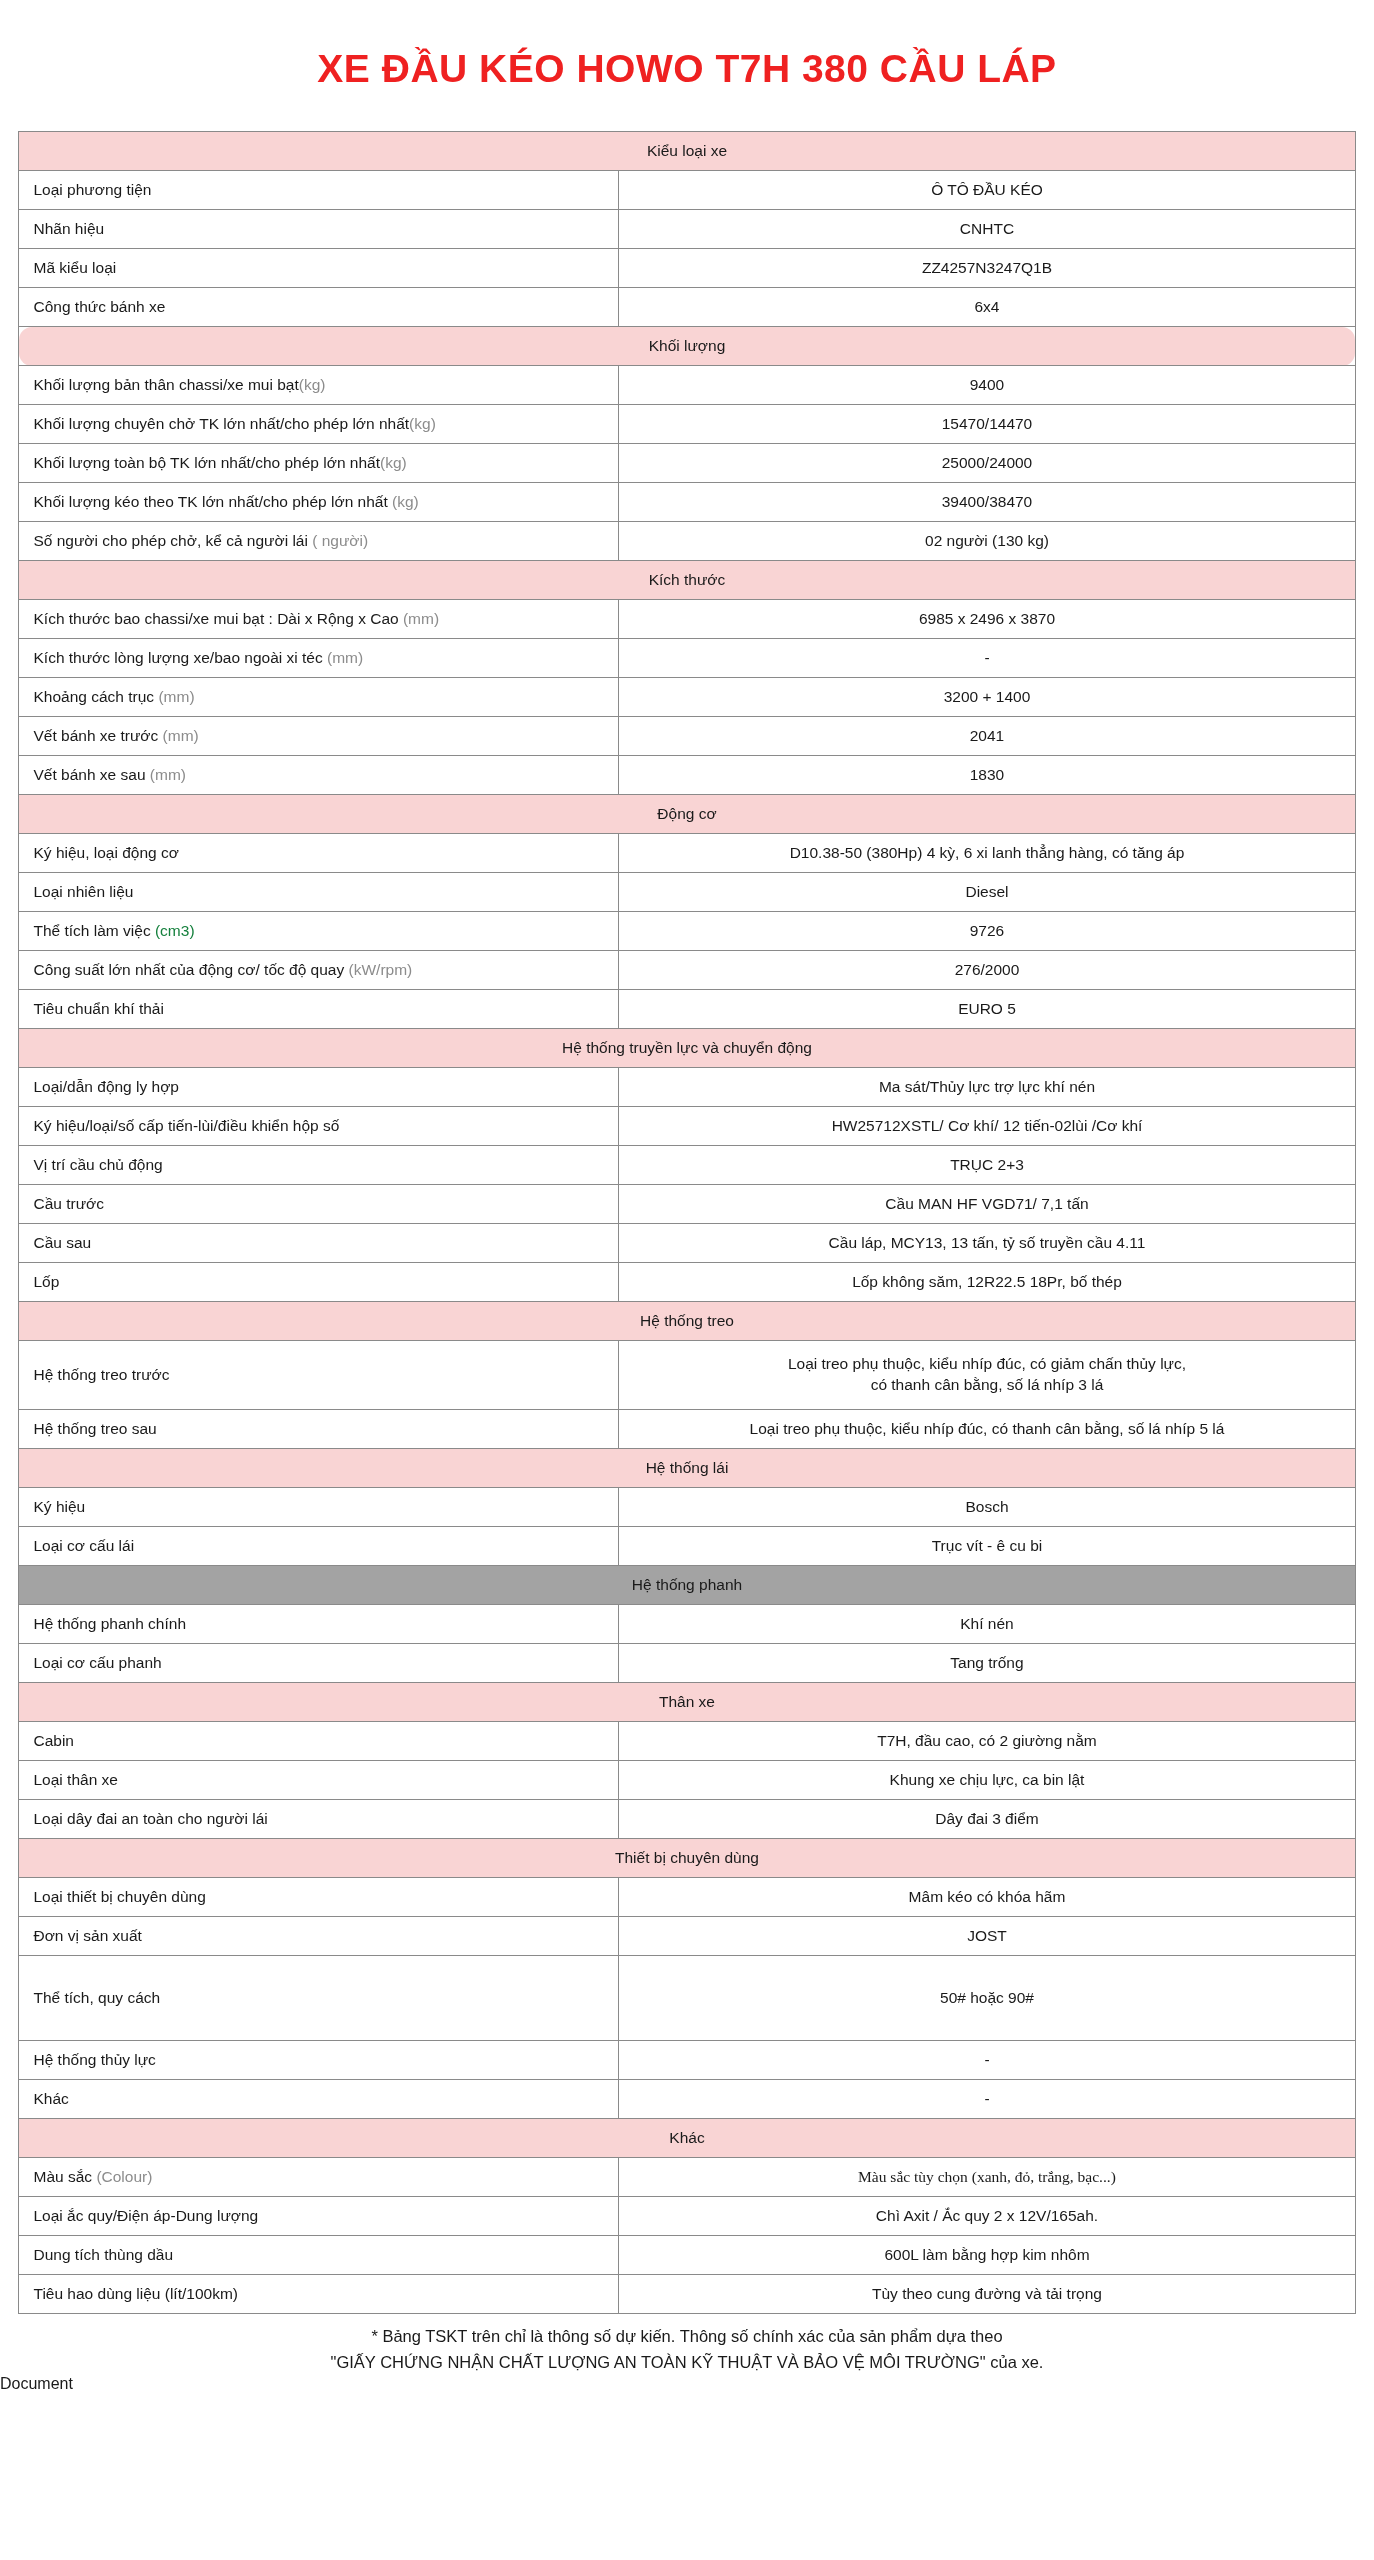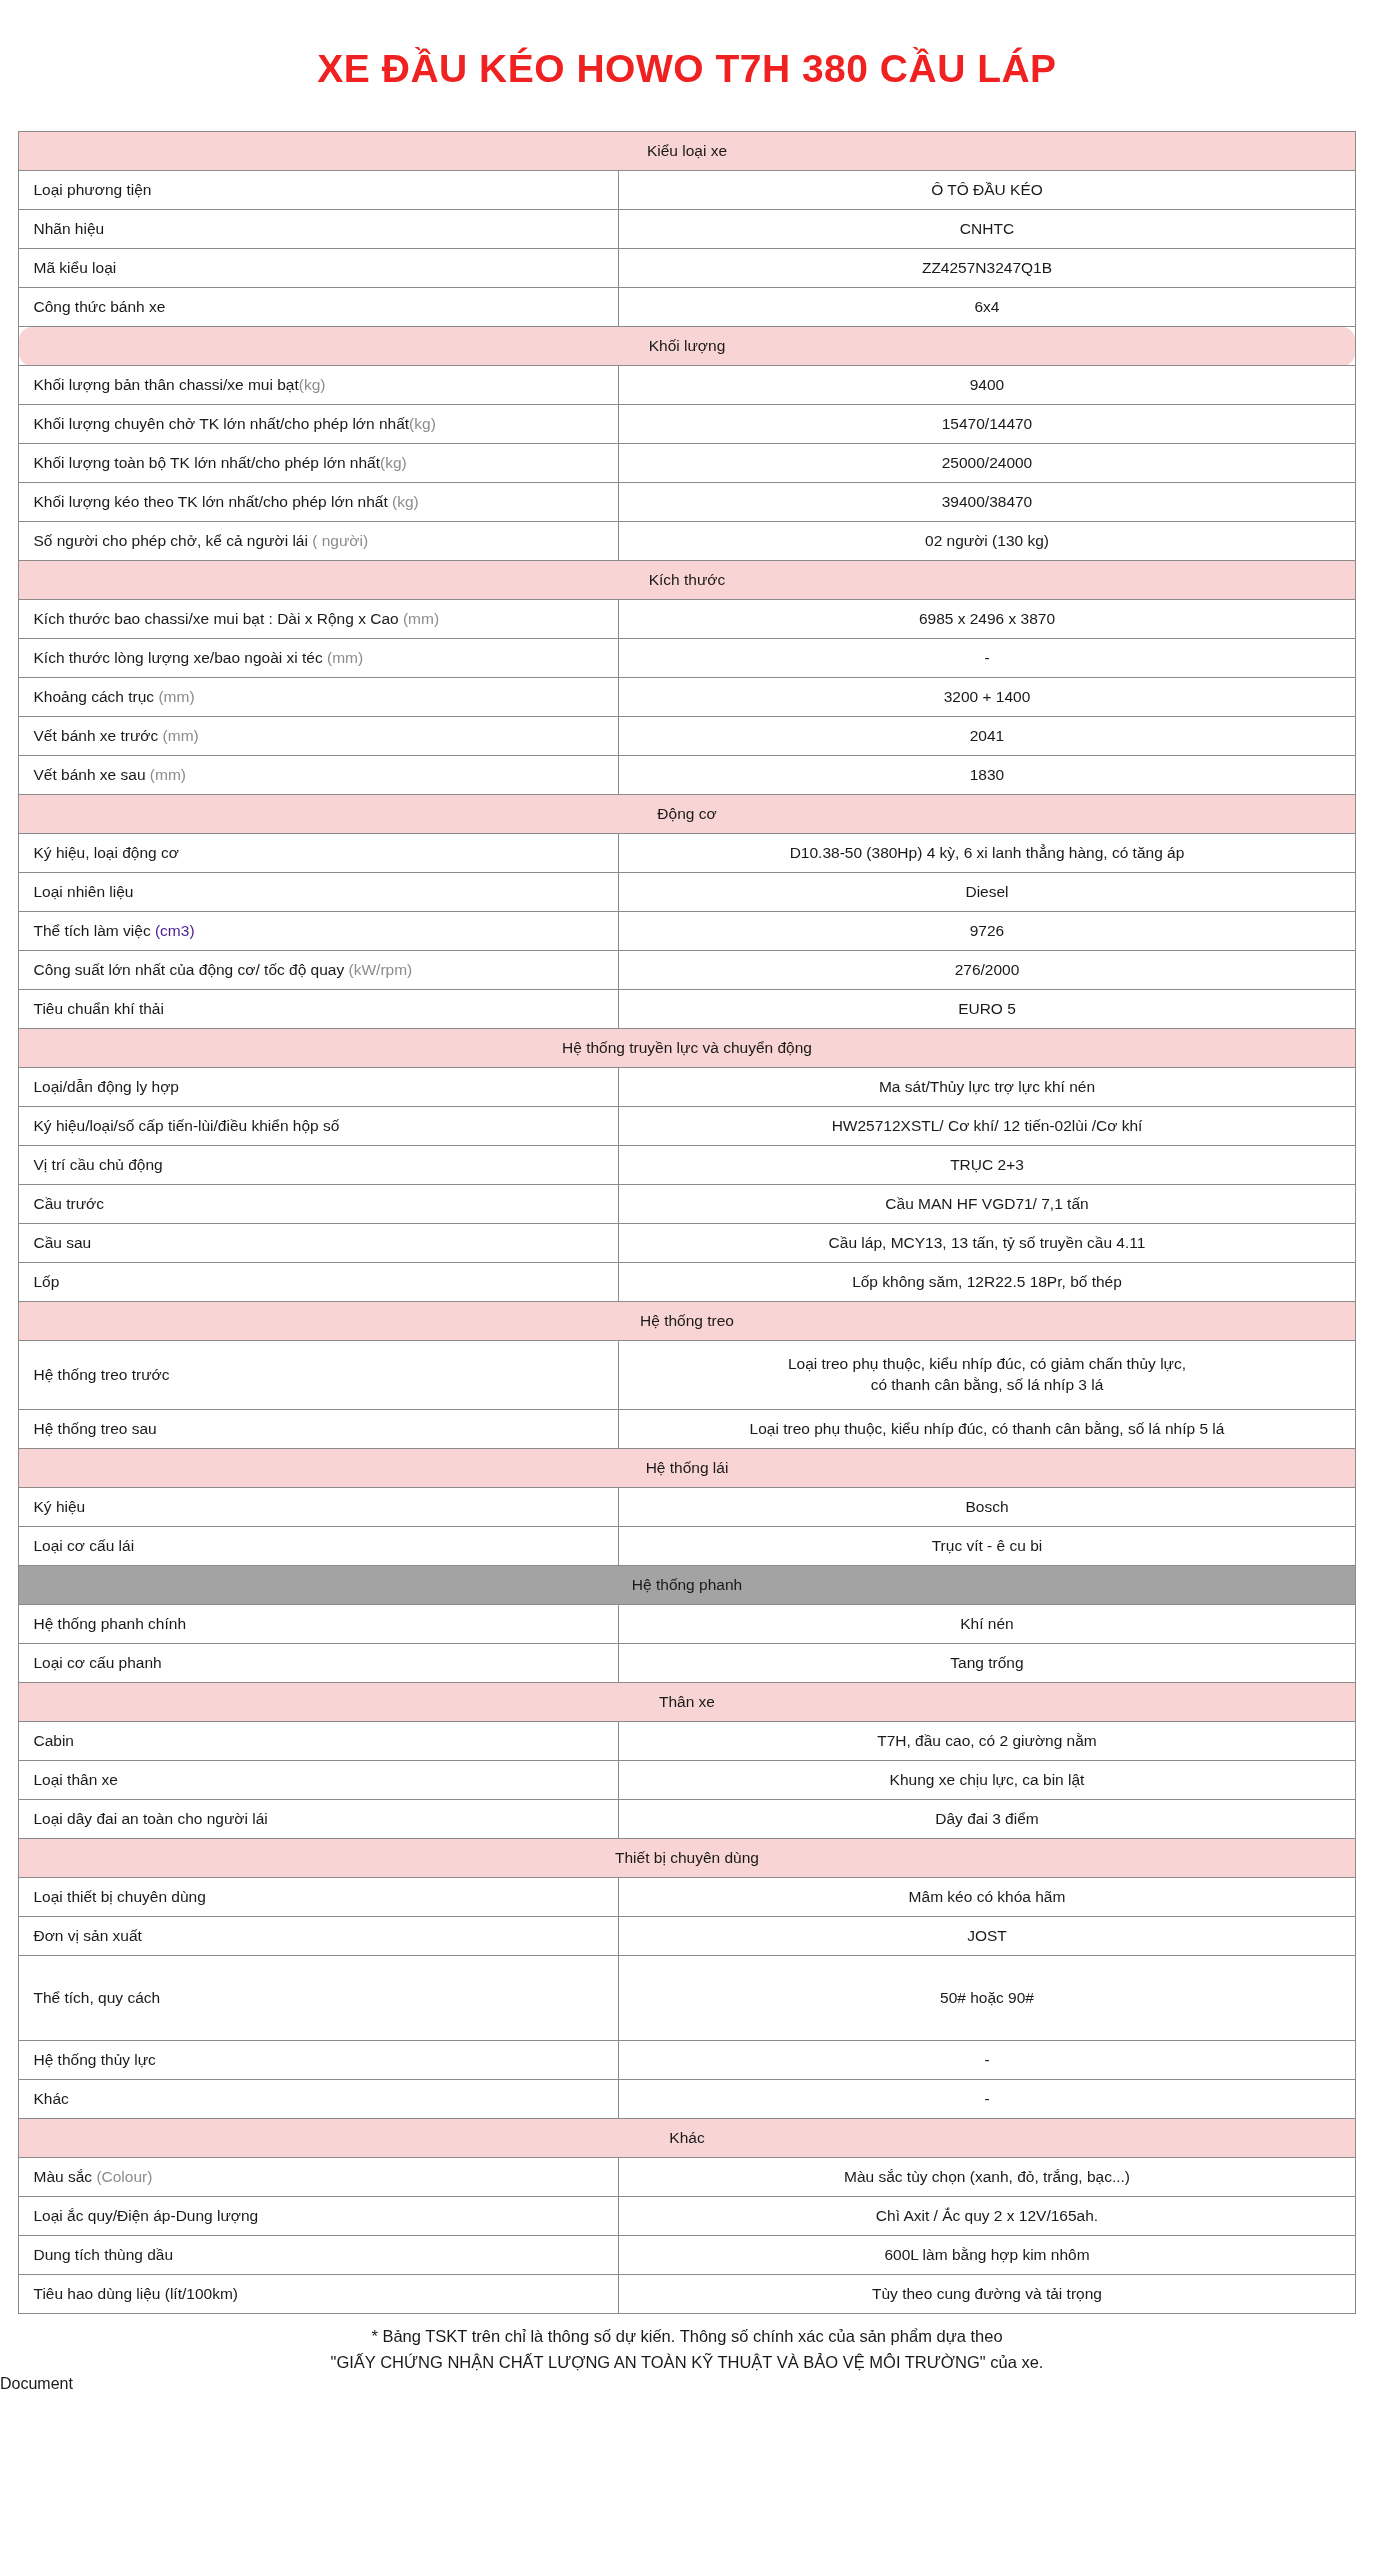--- a/index.html
+++ b/index.html
@@ -224,21 +224,21 @@
       </tr>
       <tr>
         <td class="label" style="border-color: rgb(138, 138, 138);"><span>Ký hiệu, loại động cơ</span></td>
         <td class="value" style="border-color: rgb(138, 138, 138);">D10.38-50 (380Hp) 4 kỳ, 6 xi lanh thẳng hàng, có tăng áp</td>
       </tr>
       <tr>
         <td class="label" style="border-color: rgb(138, 138, 138);"><span>Loại nhiên liệu</span></td>
         <td class="value" style="border-color: rgb(138, 138, 138);">Diesel</td>
       </tr>
       <tr>
-        <td class="label" style="border-color: rgb(138, 138, 138);"><span>Thể tích làm việc </span><span class="unit" style="color: #4c1d95;">(cm3)</span></td>
+        <td class="label" style="border-color: rgb(138, 138, 138);"><span>Thể tích làm việc </span><span class="unit" style="color: #15803d;">(cm3)</span></td>
         <td class="value" style="border-color: rgb(138, 138, 138);">9726</td>
       </tr>
       <tr>
         <td class="label" style="border-color: rgb(138, 138, 138);"><span>Công suất lớn nhất của động cơ/ tốc độ quay </span><span class="unit" style="color: rgb(140, 140, 140);">(kW/rpm)</span></td>
         <td class="value" style="border-color: rgb(138, 138, 138);">276/2000</td>
       </tr>
       <tr>
         <td class="label" style="border-color: rgb(138, 138, 138);"><span>Tiêu chuẩn khí thải</span></td>
         <td class="value" style="border-color: rgb(138, 138, 138);">EURO 5</td>
       </tr>
@@ -338,21 +338,21 @@
       </tr>
       <tr>
         <td class="label" style="border-color: rgb(138, 138, 138);"><span>Khác</span></td>
         <td class="value" style="border-color: rgb(138, 138, 138);">-</td>
       </tr>
       <tr>
         <td class="section-head" colspan="2" style="background: rgb(249, 212, 212); border-color: rgb(138, 138, 138);">Khác</td>
       </tr>
       <tr>
         <td class="label" style="border-color: rgb(138, 138, 138);"><span>Màu sắc </span><span class="unit" style="color: rgb(140, 140, 140);">(Colour)</span></td>
-        <td class="value" style="border-color: rgb(138, 138, 138);">Màu sắc tùy chọn (xanh, đỏ, trắng, bạc...)</td>
+        <td class="value" style="border-color: rgb(138, 138, 138); font-family: Liberation Serif, serif;">Màu sắc tùy chọn (xanh, đỏ, trắng, bạc...)</td>
       </tr>
       <tr>
         <td class="label" style="border-color: rgb(138, 138, 138);"><span>Loại ắc quy/Điện áp-Dung lượng</span></td>
         <td class="value" style="border-color: rgb(138, 138, 138);">Chì Axit / Ắc quy 2 x 12V/165ah.</td>
       </tr>
       <tr>
         <td class="label" style="border-color: rgb(138, 138, 138);"><span>Dung tích thùng dầu</span></td>
         <td class="value" style="border-color: rgb(138, 138, 138);">600L làm bằng hợp kim nhôm</td>
       </tr>
       <tr>

